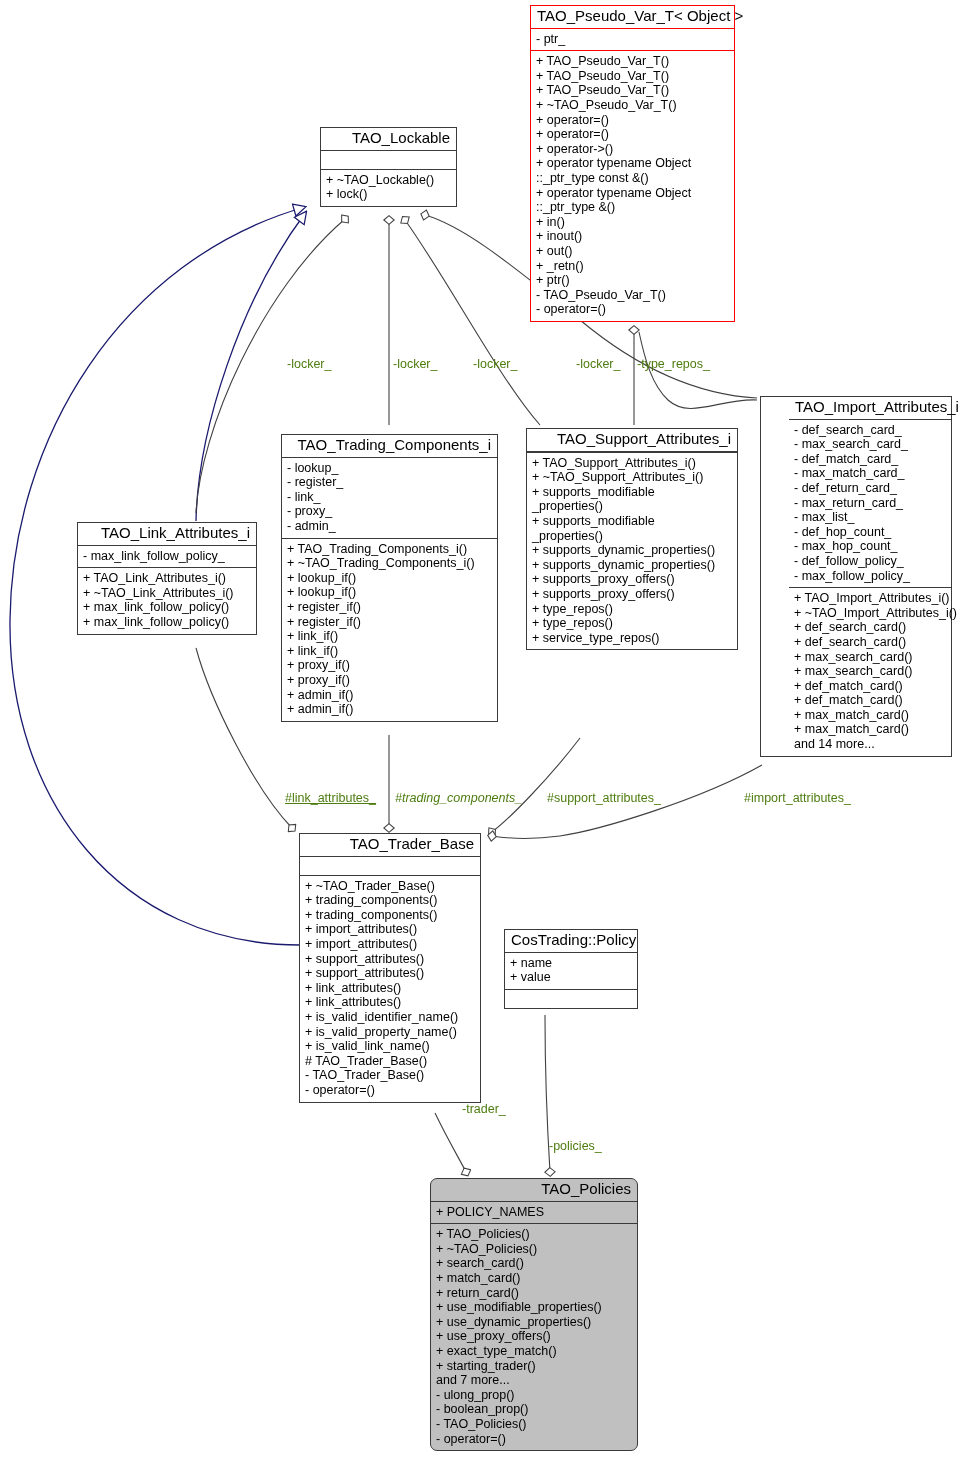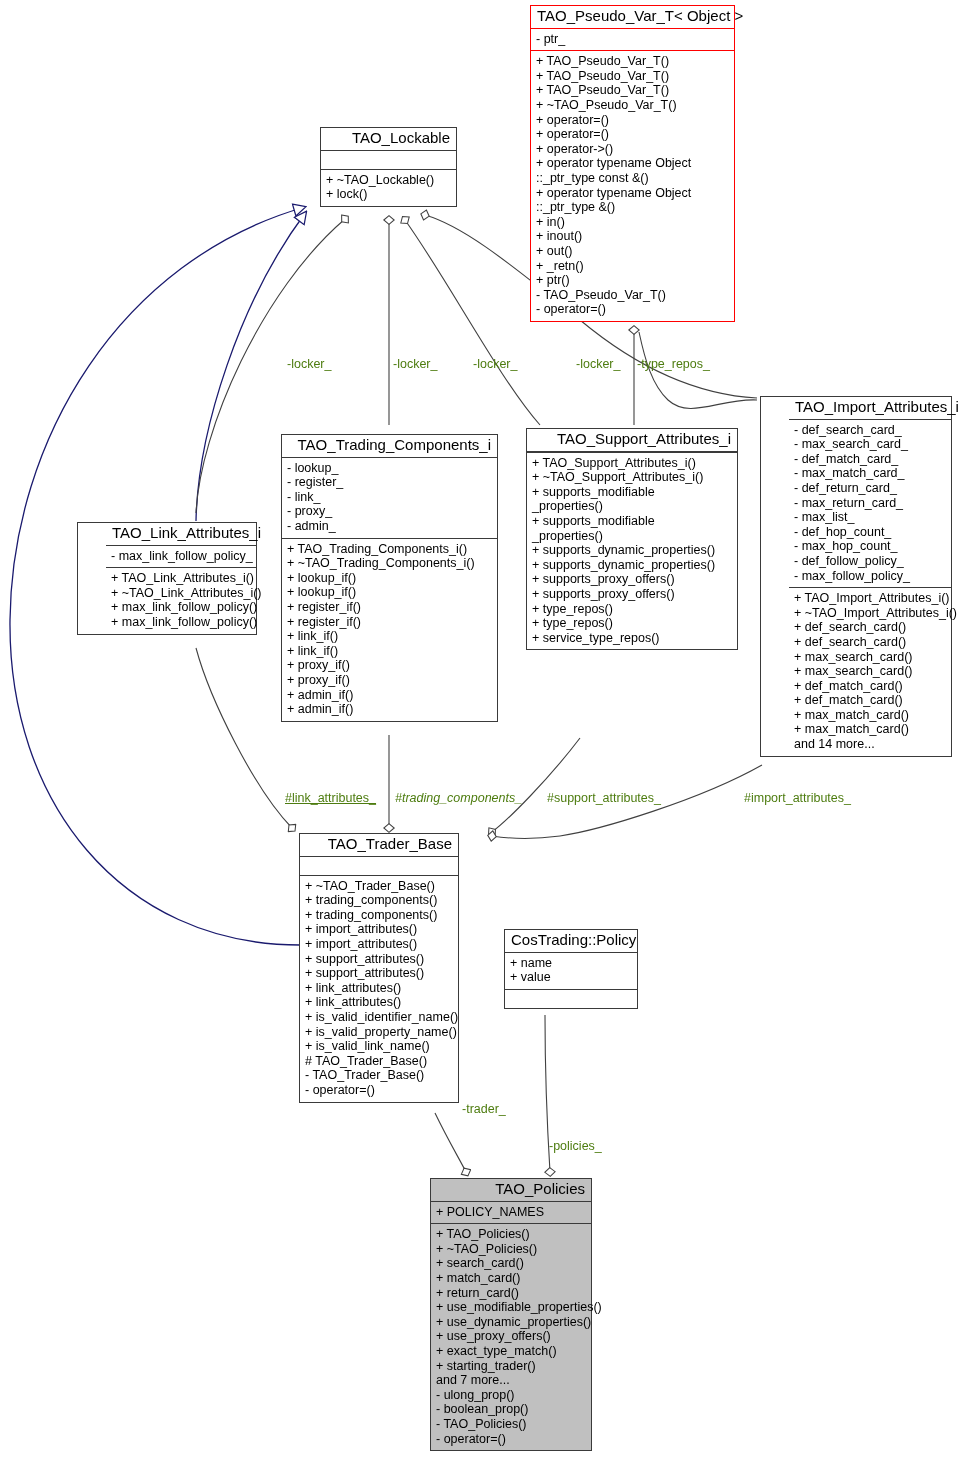--- a/index.html
+++ b/index.html
@@ -159,21 +159,21 @@
     <div class="uml-title">TAO_Lockable</div>
     <div class="uml-sep"></div>
     <div class="uml-compartment empty"></div>
     <div class="uml-sep"></div>
     <div class="uml-compartment">
       <div class="uml-row">+ ~TAO_Lockable()</div>
       <div class="uml-row">+ lock()</div>
     </div>
   </div>
 
-  <div class="uml-class" style="left:77px; top:522px; width:180px;padding-left:28px;">
+  <div class="uml-class" style="left:77px; top:522px; width:180px;">
     <div class="uml-title">TAO_Link_Attributes_i</div>
     <div class="uml-sep"></div>
     <div class="uml-compartment">
       <div class="uml-row">- max_link_follow_policy_</div>
     </div>
     <div class="uml-sep"></div>
     <div class="uml-compartment">
       <div class="uml-row">+ TAO_Link_Attributes_i()</div>
       <div class="uml-row">+ ~TAO_Link_Attributes_i()</div>
       <div class="uml-row">+ max_link_follow_policy()</div>
@@ -254,21 +254,21 @@
       <div class="uml-row">+ max_search_card()</div>
       <div class="uml-row">+ max_search_card()</div>
       <div class="uml-row">+ def_match_card()</div>
       <div class="uml-row">+ def_match_card()</div>
       <div class="uml-row">+ max_match_card()</div>
       <div class="uml-row">+ max_match_card()</div>
       <div class="uml-row">and 14 more...</div>
     </div>
   </div>
 
-  <div class="uml-class" style="left:299px; top:833px; width:160px;">
+  <div class="uml-class" style="left:299px; top:833px; width:182px;">
     <div class="uml-title">TAO_Trader_Base</div>
     <div class="uml-sep"></div>
     <div class="uml-compartment empty"></div>
     <div class="uml-sep"></div>
     <div class="uml-compartment">
       <div class="uml-row">+ ~TAO_Trader_Base()</div>
       <div class="uml-row">+ trading_components()</div>
       <div class="uml-row">+ trading_components()</div>
       <div class="uml-row">+ import_attributes()</div>
       <div class="uml-row">+ import_attributes()</div>
@@ -289,21 +289,21 @@
     <div class="uml-title">CosTrading::Policy</div>
     <div class="uml-sep"></div>
     <div class="uml-compartment">
       <div class="uml-row">+ name</div>
       <div class="uml-row">+ value</div>
     </div>
     <div class="uml-sep"></div>
     <div class="uml-compartment empty"></div>
   </div>
 
-  <div class="uml-class filled" style="left:430px; top:1178px; width:162px;">
+  <div class="uml-class filled" style="left:430px; top:1178px; width:208px;border-radius:7px;">
     <div class="uml-title">TAO_Policies</div>
     <div class="uml-sep"></div>
     <div class="uml-compartment">
       <div class="uml-row">+ POLICY_NAMES</div>
     </div>
     <div class="uml-sep"></div>
     <div class="uml-compartment">
       <div class="uml-row">+ TAO_Policies()</div>
       <div class="uml-row">+ ~TAO_Policies()</div>
       <div class="uml-row">+ search_card()</div>

